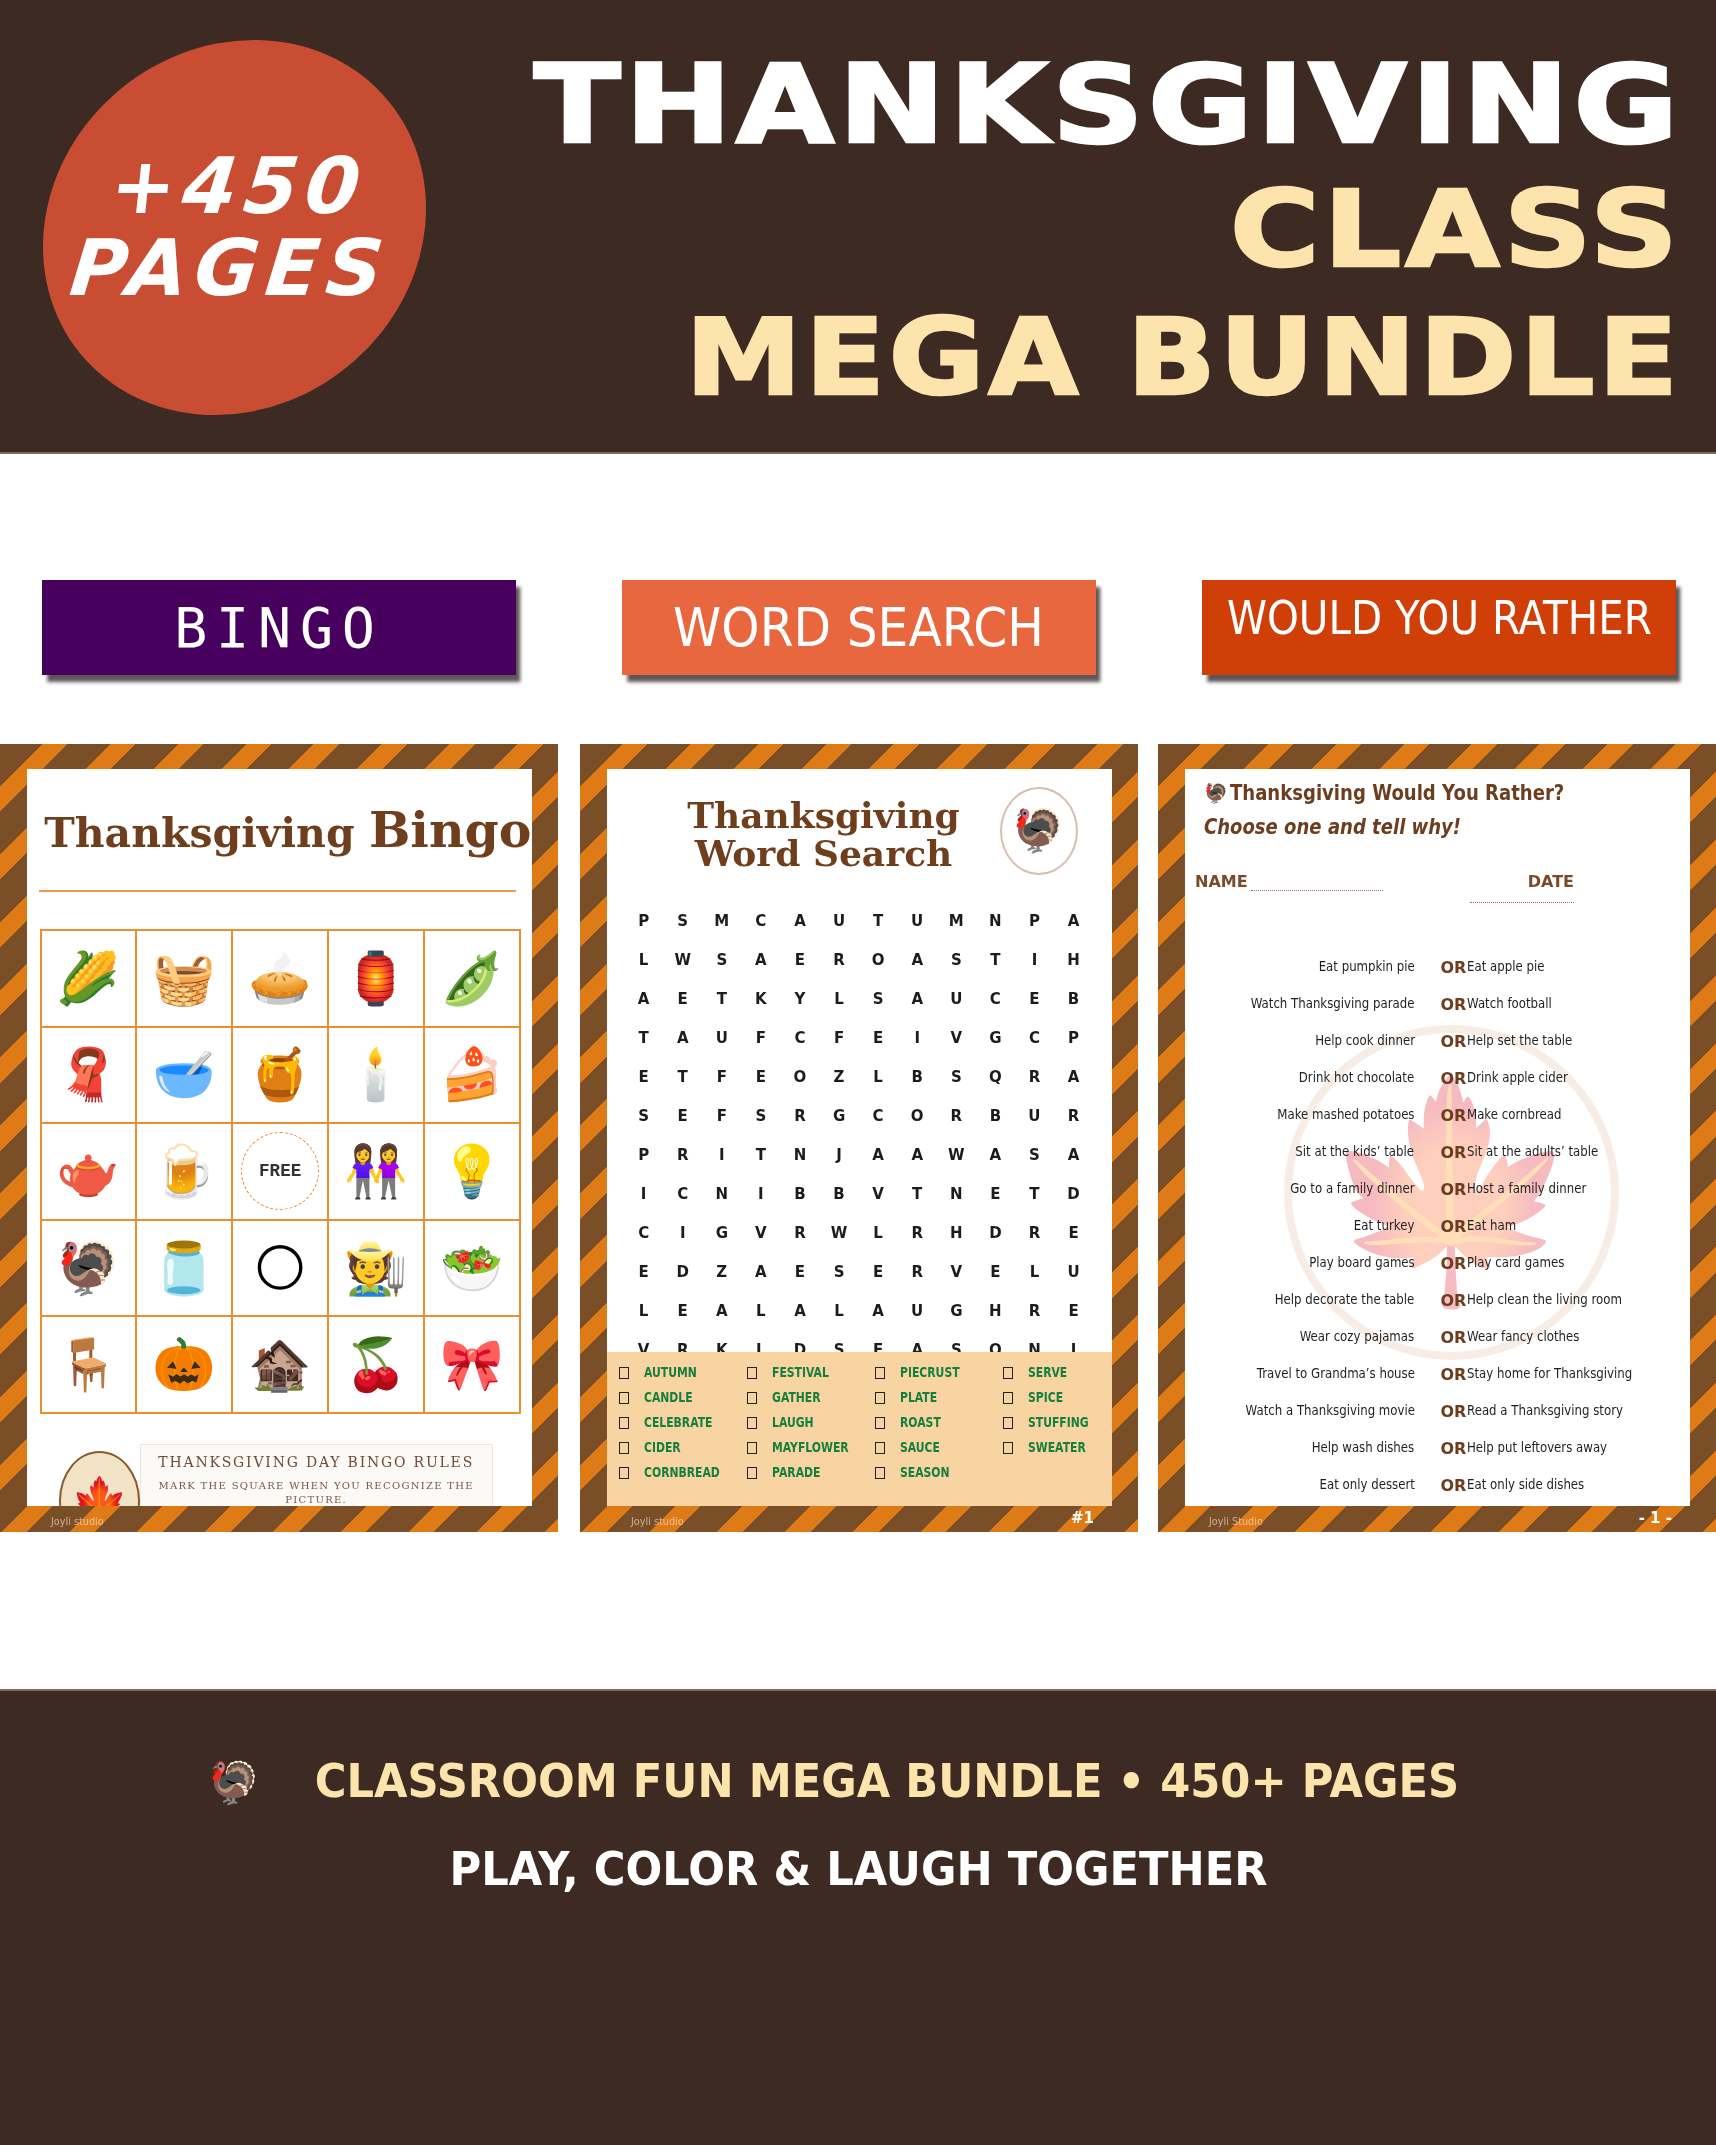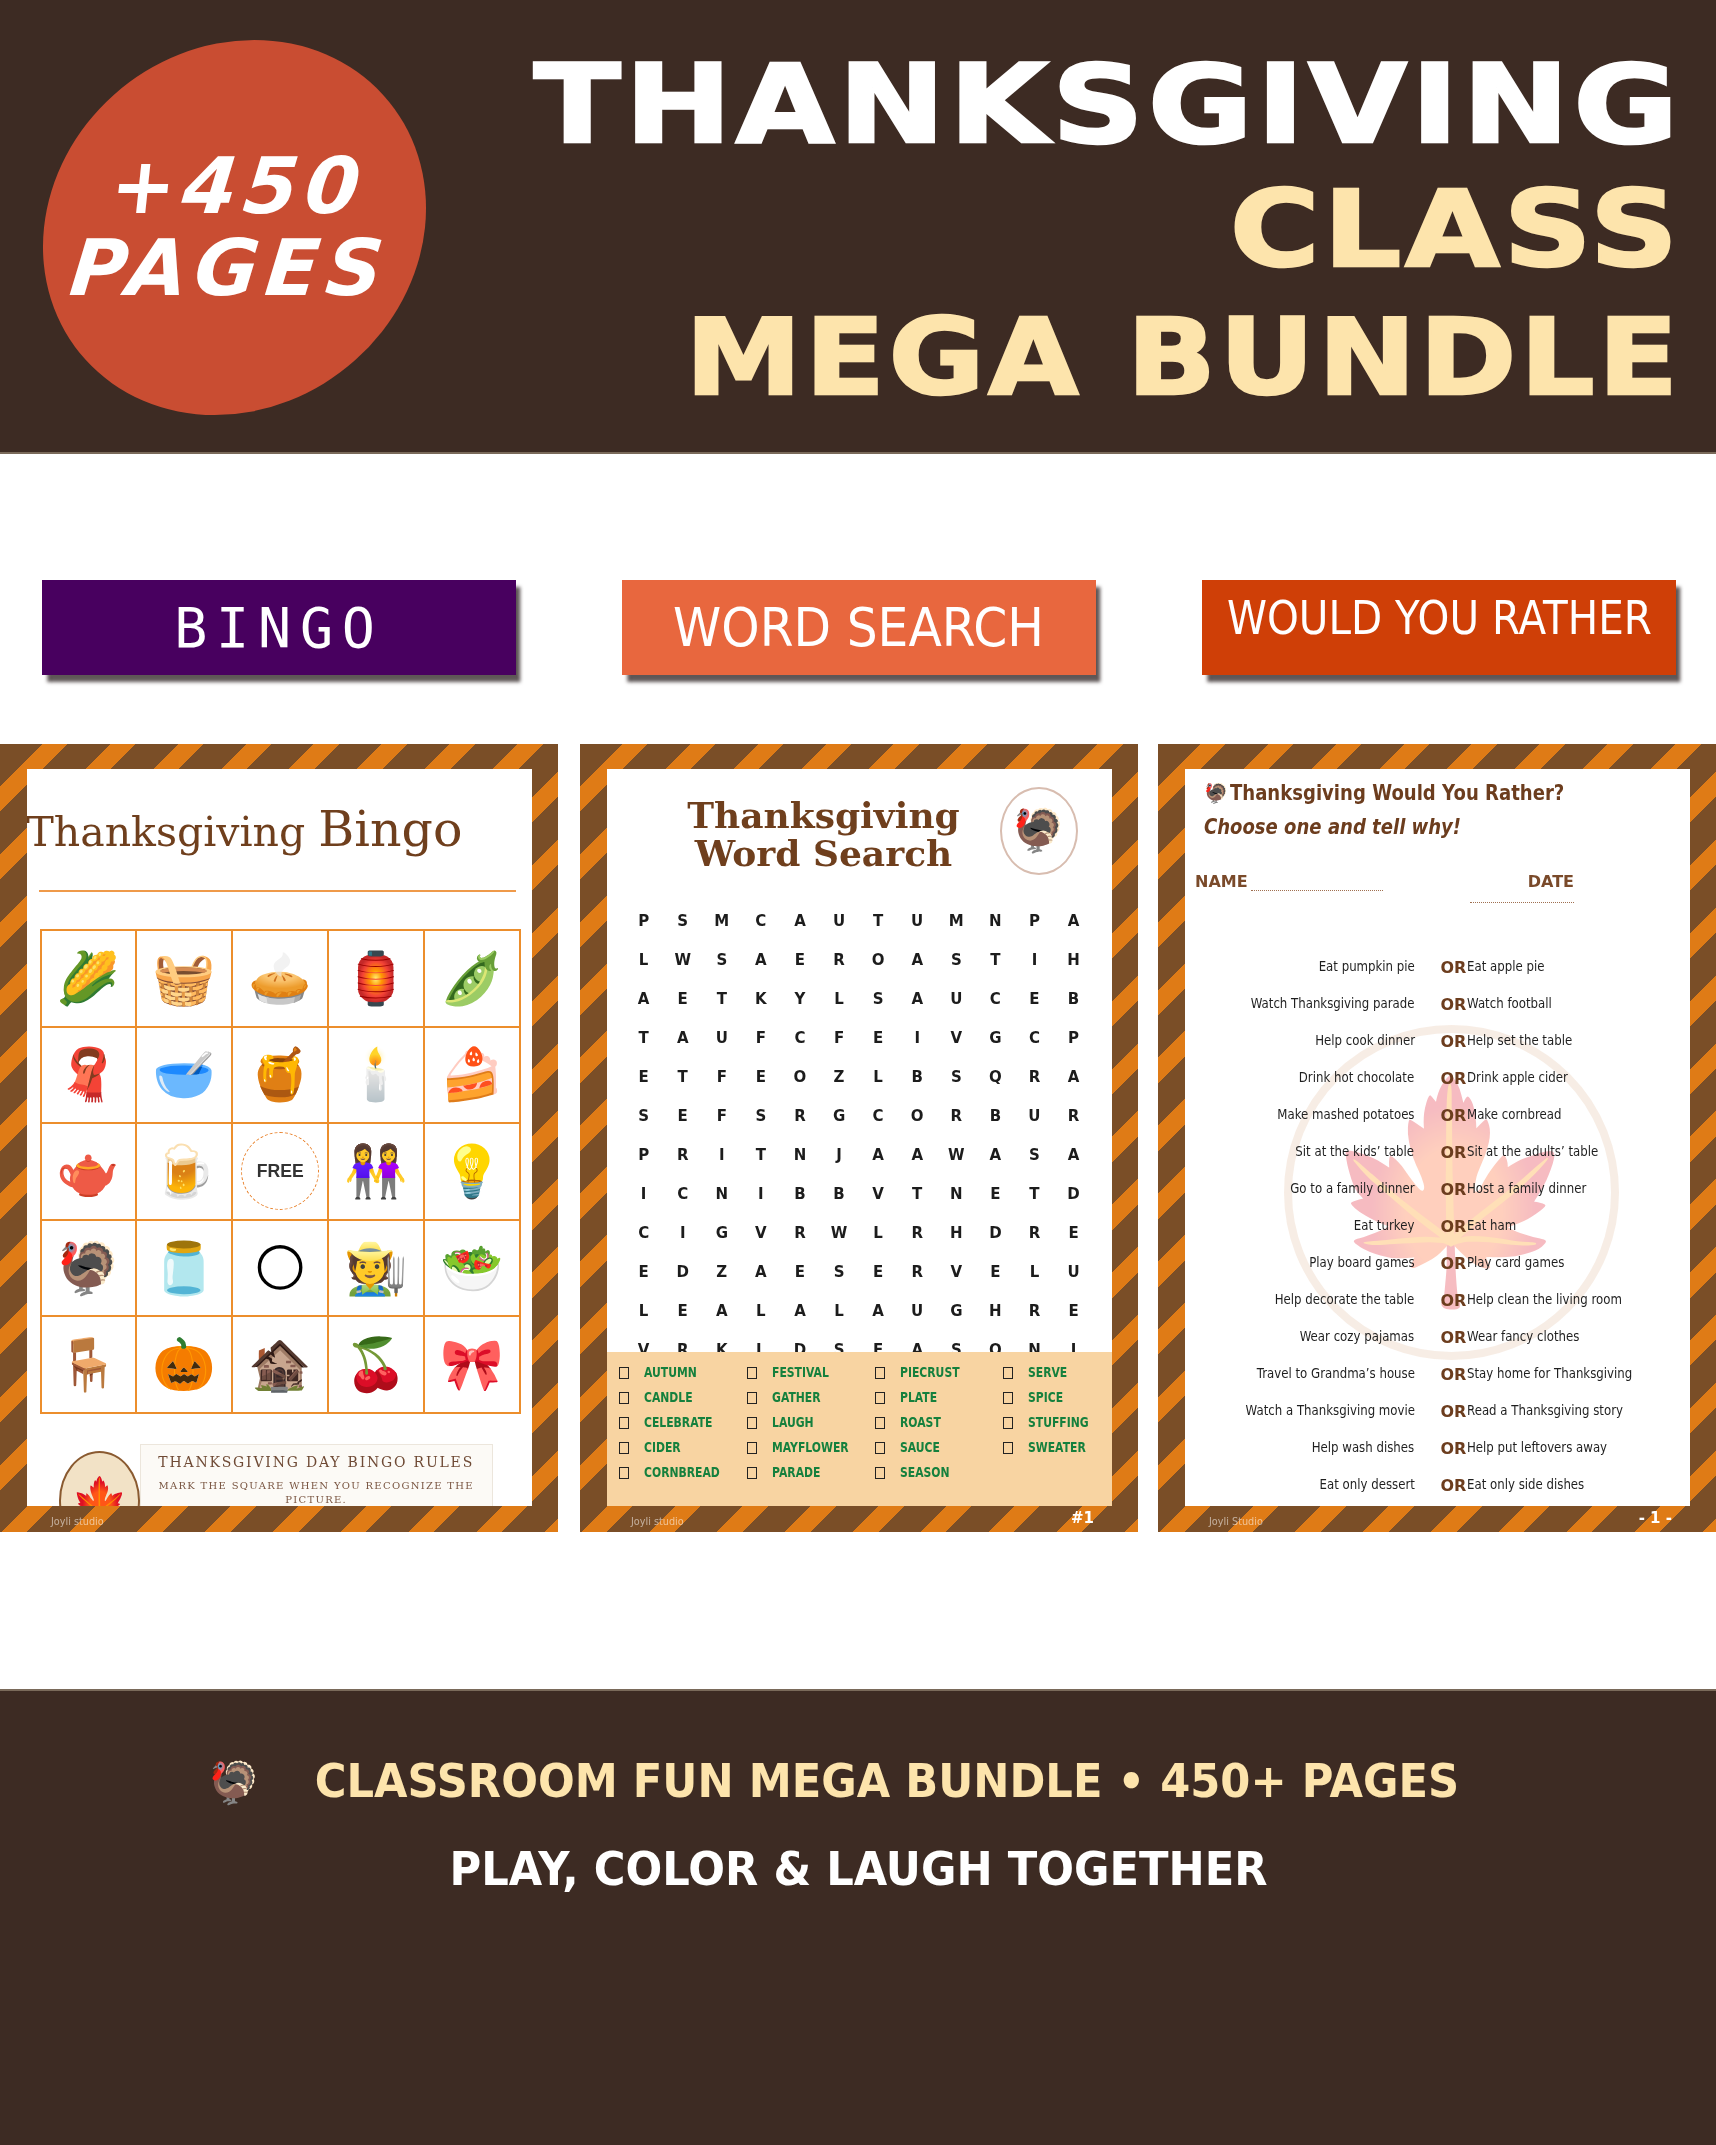--- a/index.html
+++ b/index.html
@@ -56,36 +56,36 @@
     position: absolute; bottom: 5.3px; left: 51px; font-size: 9.7px; color: rgba(255,255,255,0.55);
     font-family: "DejaVu Sans", sans-serif;
   }
   .pnum {
     position: absolute; bottom: 5.3px; right: 44px; font-size: 15px; color: #ffffff; font-weight: bold;
     font-family: "DejaVu Sans", sans-serif;
   }
 
   
   .bingo-title {
-    position: absolute; left: 0; right: 0; top: 32px; text-align: left;
-    font-family: "DejaVu Serif", serif; font-weight: normal; color: #6f3f1d; font-size: 41px;
+    position: absolute; left: 0; right: 0; top: 32px; text-align: right;
+    font-family: "DejaVu Serif", serif; font-weight: bold; color: #6f3f1d; font-size: 41px;
   }
   .bingo-title .big { font-size: 49px; }
   .bingo-rule { position: absolute; left: 12.4px; right: 16px; top: 121px; height: 1.8px; background: #ef9a4a; }
   .bingo-grid {
     position: absolute; left: 13.2px; top: 160px; width: 481px; height: 485px;
     display: grid; grid-template-columns: repeat(5, 1fr); grid-template-rows: repeat(5, 1fr);
     border: 1.8px solid #ec8e2c;
   }
   .bcell {
     border: 0.9px solid #ec8e2c; display: flex; align-items: center; justify-content: center;
     font-size: 51px; line-height: 1;
   }
   .bcell.free {
-    font-family: Liberation Sans, sans-serif; font-size: 17.6px; font-weight: bold; color: #333;
+    font-family: Liberation Mono, monospace; font-size: 17.6px; font-weight: bold; color: #333;
     position: relative;
     text-align: center;
   }
   .bcell.free::before {
     content: ""; position: absolute; width: 76px; height: 76px; border-radius: 50%;
     border: 1.8px dashed #e8802a;
   }
   .bingo-foot { position: absolute; left: 13.2px; right: 13.2px; top: 670px; height: 106px; }
   .leaf-disc {
     position: absolute; left: 19.4px; top: 12.4px; width: 81px; height: 99px; border-radius: 50%;

